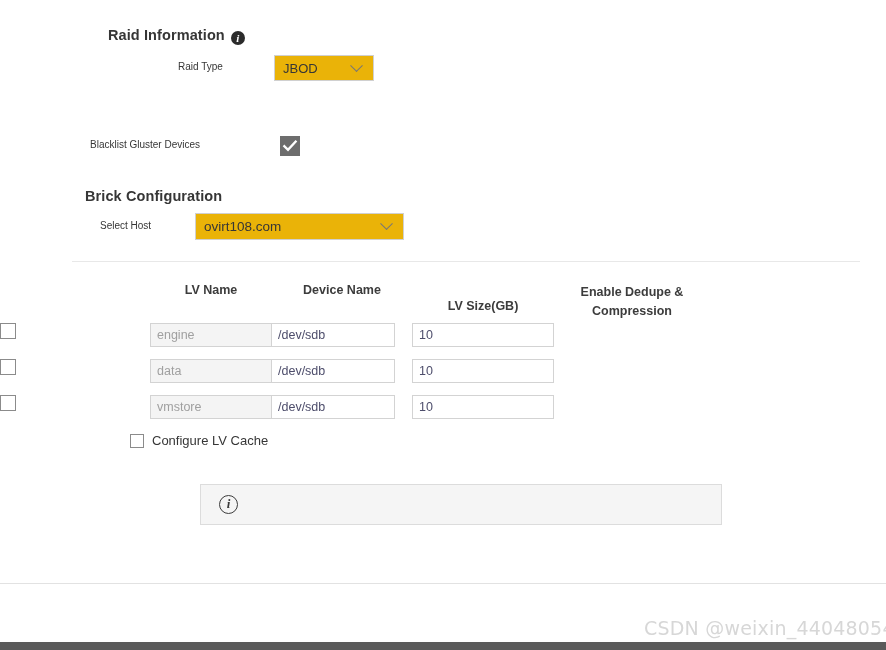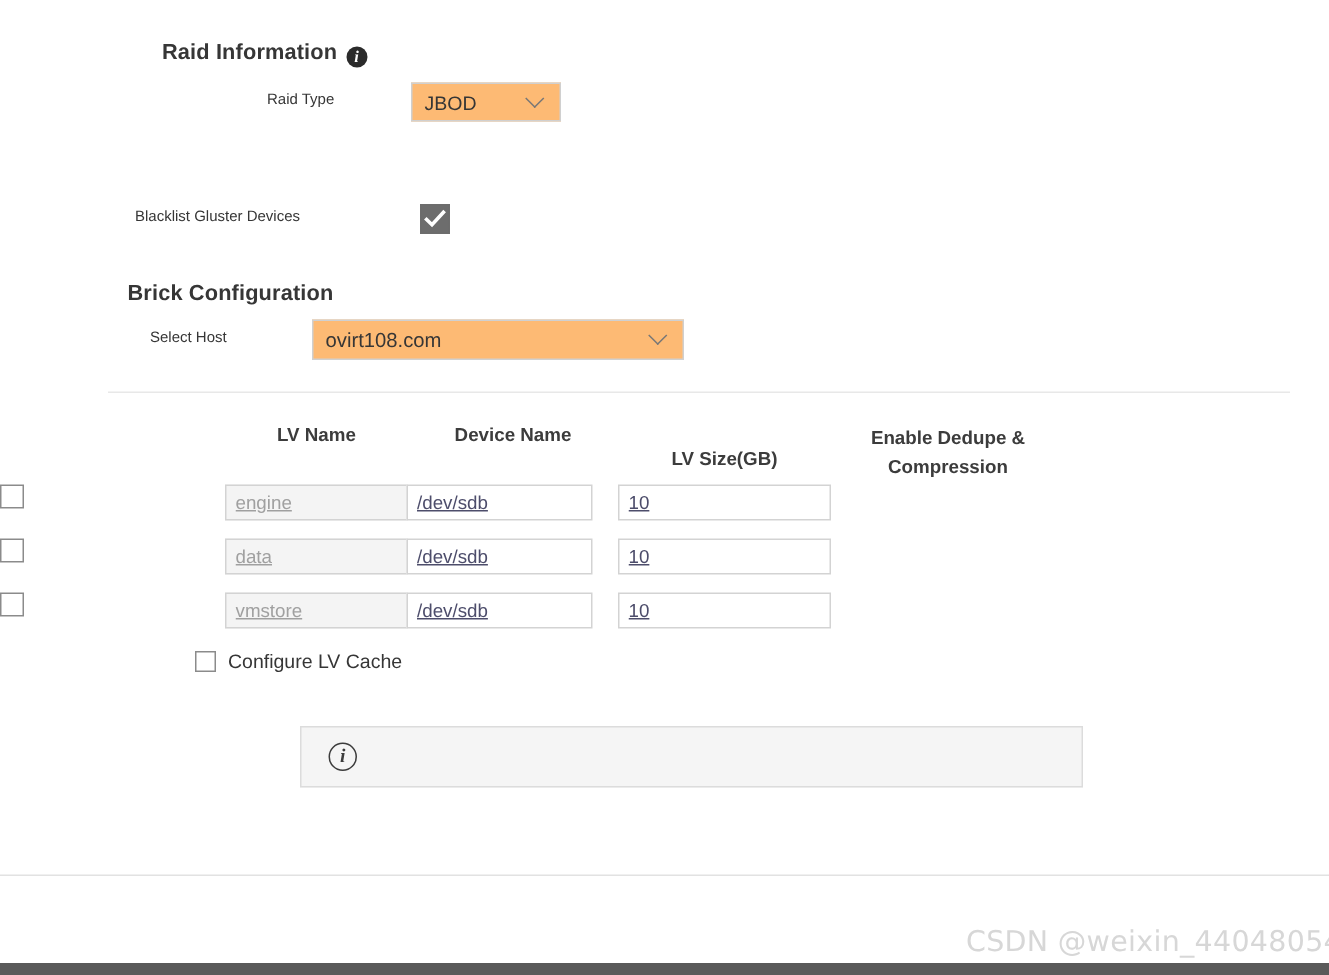--- a/index.html
+++ b/index.html
@@ -51,40 +51,40 @@
   .field-label {
     position: absolute;
     font-size: 10px;
     color: #363636;
     white-space: nowrap;
   }
 
   
   .sel {
     position: absolute;
-    background: #fdba74;
+    background: #eab308;
     border: 1px solid #d0d0d0;
     color: #363636;
     font-size: 13px;
     font-family: "Liberation Sans", sans-serif;
     display: flex;
     align-items: center;
     padding: 0 8px;
     cursor: pointer;
   }
   .sel .val { flex: 1; }
   .chev {
     width: 9px; height: 9px;
     border-right: 1.4px solid #777;
     border-bottom: 1.4px solid #777;
     transform: rotate(45deg) translate(-2px,-2px);
     margin-right: 4px;
   }
   #raid-type-select { left: 274px; top: 55px; width: 100px; height: 26px; }
-  #select-host-select { left: 208px; top: 213px; width: 248px; height: 27px; font-size: 13.5px; }
+  #select-host-select { left: 195px; top: 213px; width: 209px; height: 27px; font-size: 13.5px; }
 
   
   .cb-filled {
     position: absolute;
     width: 20px; height: 20px;
     background: #6d6d6d;
     border: 1px solid #6d6d6d;
     cursor: pointer;
   }
   .cb-filled svg { display: block; }
@@ -128,21 +128,20 @@
     position: absolute;
     height: 24px;
     border: 1px solid #d3d3d3;
     font-size: 12.5px;
     font-family: "Liberation Sans", sans-serif;
     padding: 0 6px;
     line-height: 22px;
     background: #fff;
     color: #4d4d6b;
     outline: none;
-    text-decoration: underline;
   }
   .cell.disabled {
     background: #f4f4f4;
     color: #a0a0a0;
     cursor: not-allowed;
   }
   .c-lv   { left: 150px; width: 122px; }
   .c-dev  { left: 271px; width: 124px; }
   .c-size { left: 412px; width: 142px; }
   .c-chk  { left: 624px; top: 4px; }

